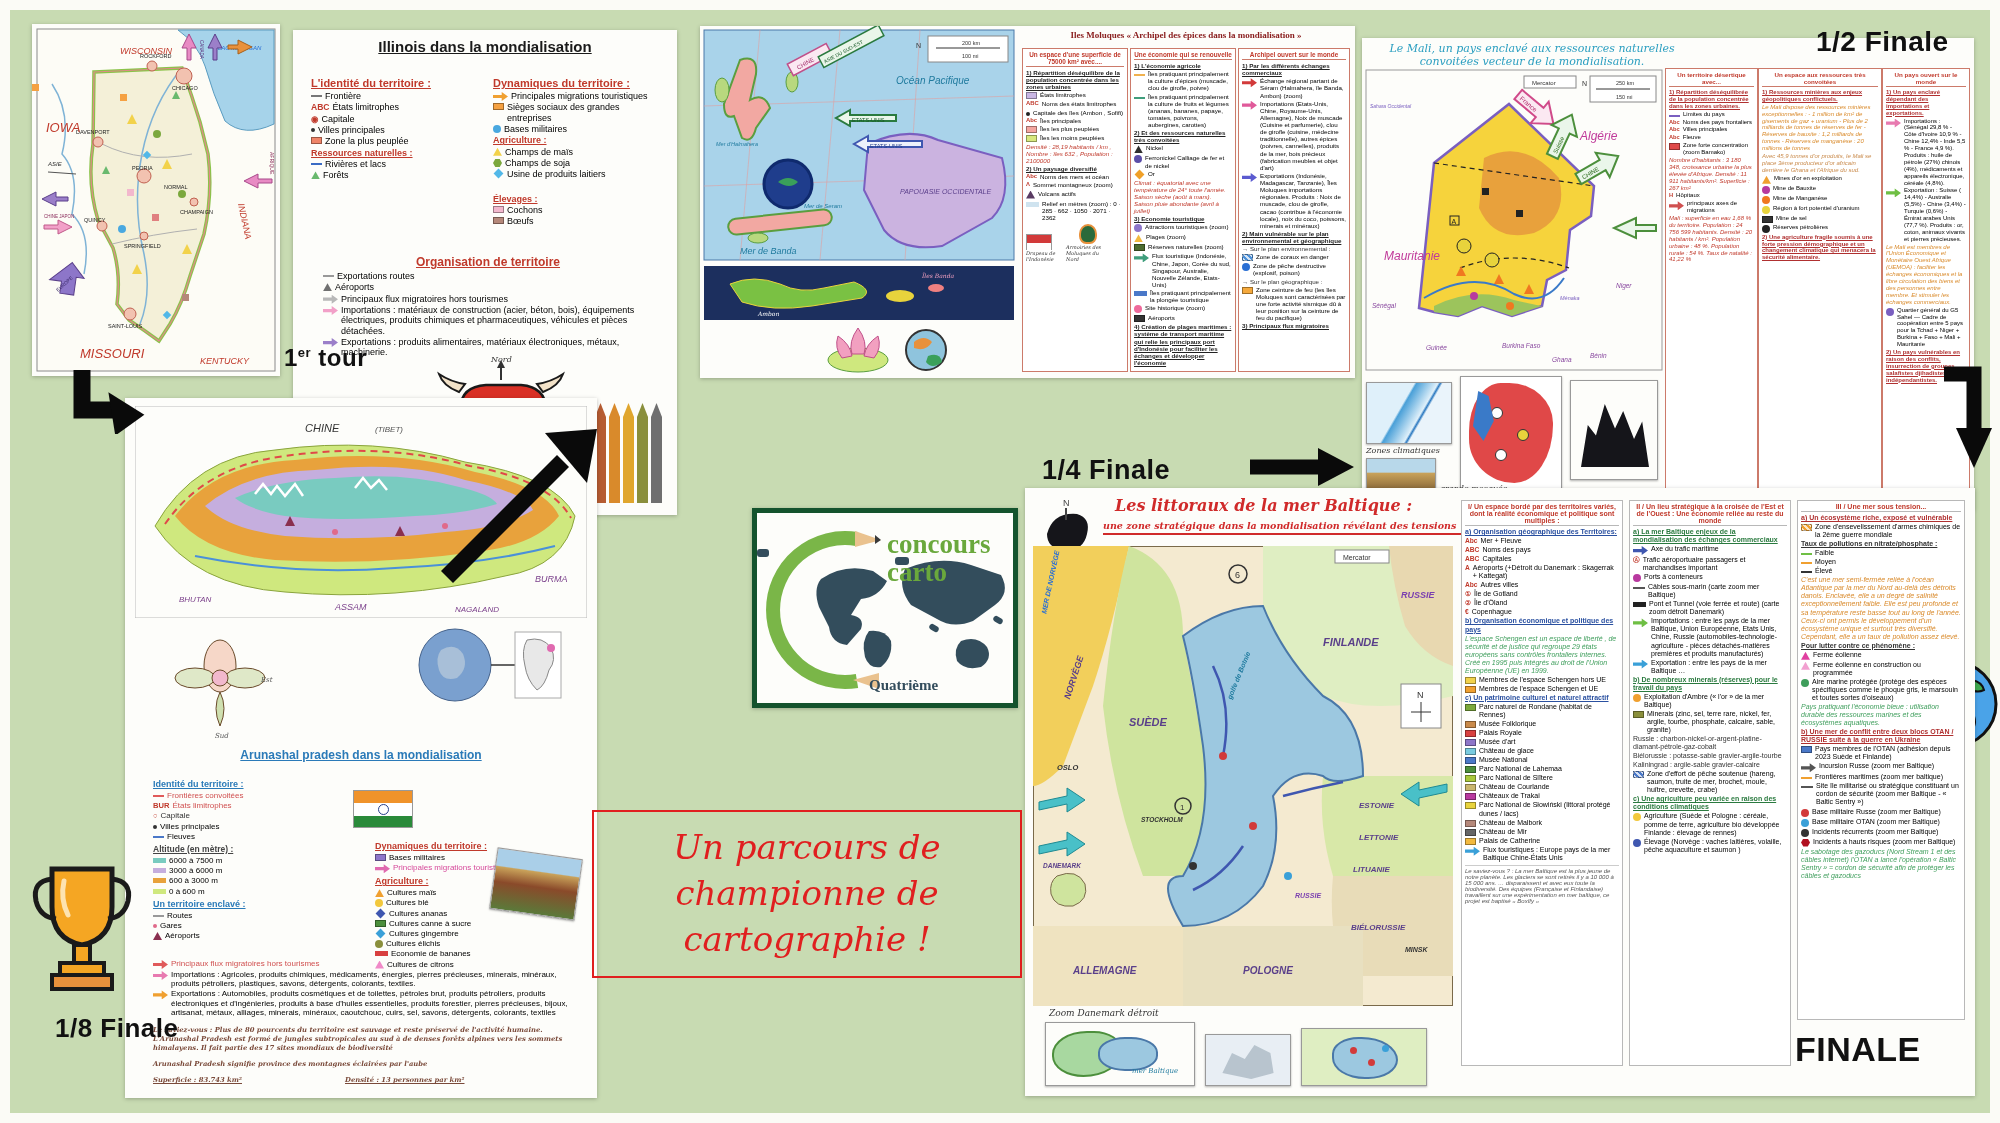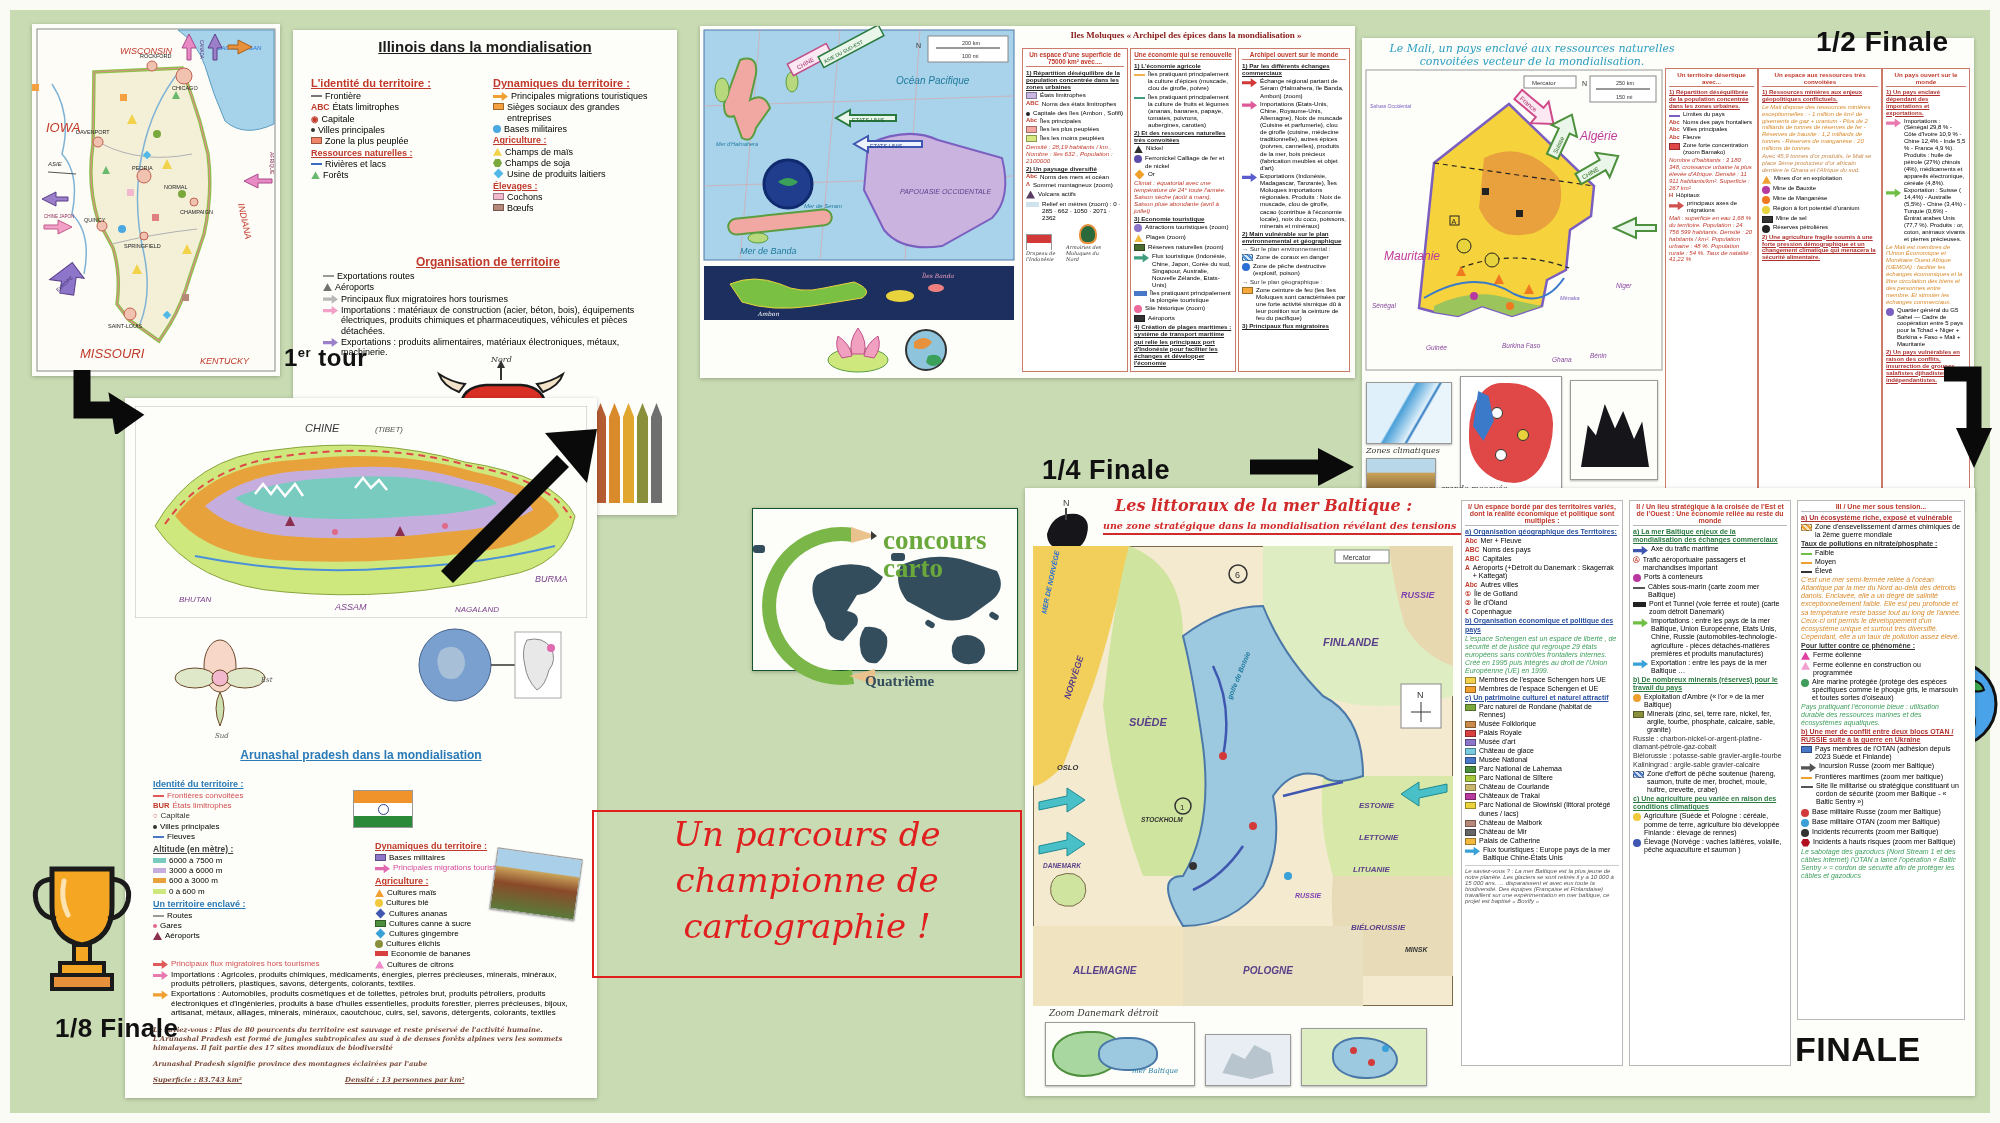--- a/index.html
+++ b/index.html
@@ -196,21 +196,21 @@
             <span class="lb">Champs de soja</span>
           </div>
 
           <div class="it i">
             <span class="sw dmd" style="background-color: rgb(82, 184, 232);"></span>
             <span class="lb">Usine de produits laitiers</span>
           </div>
 
           <div class="it s">
 
-            <span class="lb" style="color: rgb(192, 57, 43);">Élevages :</span>
+            <span class="lb" style="color: rgb(192, 57, 43); margin-top: 13px;">Élevages :</span>
           </div>
 
           <div class="it i">
             <span class="sw sq" style="background-color: rgb(242, 184, 205);"></span>
             <span class="lb">Cochons</span>
           </div>
 
           <div class="it i">
             <span class="sw sq" style="background-color: rgb(181, 136, 122);"></span>
             <span class="lb">Bœufs</span>
@@ -1032,21 +1032,21 @@
   </svg>
   <svg class="abs" style="left:1240px;top:438px" width="104" height="38" viewBox="0 0 104 38">
     <line x1="0" y1="19" x2="72" y2="19" stroke="#0a0a0a" stroke-width="15"></line>
     <polygon points="68,0 104,19 68,38" fill="#0a0a0a"></polygon>
   </svg>
   <svg class="abs" style="left:1934px;top:350px" width="56" height="110" viewBox="0 0 56 110">
     <path d="M0,14 H30 V72" fill="none" stroke="#0a0a0a" stroke-width="15"></path>
     <polygon points="12,68 30,108 48,68" fill="#0a0a0a"></polygon>
   </svg>
 
-  <div class="page" style="left:742px;top:498px;width:266px;height:163px;border:1px solid #14532d">
+  <div class="page" style="left:742px;top:498px;width:266px;height:200px;border:5px solid #14532d">
     <svg width="264" height="194" viewBox="0 0 264 194">
       <path d="M100,26 A72,72 0 1 0 100,168" fill="none" stroke="#7ab648" stroke-width="14"></path>
       <polygon points="98,18 98,34 124,27" fill="#eac28e"></polygon>
         <polygon points="118,22 124,27 118,31" fill="#3a3a3a"></polygon>
       <polygon points="96,160 96,176 122,169" fill="#eac28e" transform="rotate(180 109 168)"></polygon>
       <g fill="#334d5c">
         <path d="M64,66 q24,-16 52,-8 l14,10 q-8,16 -26,18 l-10,16 q14,2 10,14 l-14,16 q-16,-2 -18,-18 l-10,-20 q-6,-18 2,-28 Z"></path>
         <path d="M112,118 q16,-2 22,10 q2,16 -10,26 q-12,2 -16,-10 q-4,-16 4,-26 Z"></path>
         <path d="M148,56 q34,-14 66,-4 l30,10 q10,18 -6,30 l-22,16 q-20,8 -36,-2 l-26,-14 q-14,-18 -6,-36 Z"></path>
         <path d="M204,128 q16,-6 26,6 q6,12 -6,20 q-16,4 -24,-6 q-4,-12 4,-20 Z"></path>
@@ -1054,21 +1054,21 @@
           <rect x="96,36" y="36" width="12" height="8" rx="3"></rect>
         <rect x="172" y="112" width="10" height="6" rx="3" transform="rotate(32 177 115)"></rect>
         <rect x="236" y="104" width="10" height="6" rx="3" transform="rotate(32 241 107)"></rect>
       </g>
     </svg>
     <div class="abs" style="left:130px;top:16px;font-size:27px;font-weight:bold;color:#6aa83c;font-family:'Liberation Serif',serif">concours</div>
     <div class="abs" style="left:130px;top:44px;font-size:27px;font-weight:bold;color:#6aa83c;font-family:'Liberation Serif',serif">carto</div>
     <div class="abs" style="left:112px;top:164px;font-size:15px;font-weight:bold;color:#334d5c;font-family:'Liberation Serif',serif">Quatrième</div>
   </div>
 
-  <div class="abs" style="left:582px;top:800px;width:430px;height:168px;border:2px solid #e01f1f;display:flex;align-items:flex-start;justify-content:center;text-align:center">
+  <div class="abs" style="left:582px;top:800px;width:430px;height:168px;border:2px solid #e01f1f;display:flex;align-items:center;justify-content:center;text-align:center">
     <span class="hand" style="font-size:34px;color:#e01f1f;line-height:1.35;padding:0 30px">Un parcours de championne de cartographie !</span>
   </div>
 
   <svg class="abs" style="left:1898px;top:648px" width="92" height="92" viewBox="0 0 92 92">
     <circle cx="46" cy="46" r="42" fill="#4aa3e8" stroke="#111" stroke-width="3"></circle>
     <path d="M20,28 q16,-12 30,-2 q6,12 -6,20 q-16,6 -24,-4 q-4,-8 0,-14 Z" fill="#3faa4f" stroke="#111" stroke-width="2"></path>
     <path d="M44,54 q14,-6 22,4 q4,12 -8,18 q-14,2 -18,-8 q-2,-8 4,-14 Z" fill="#3faa4f" stroke="#111" stroke-width="2"></path>
     <path d="M64,22 q10,2 12,10 q-8,4 -14,-2 Z" fill="#3faa4f" stroke="#111" stroke-width="2"></path>
   </svg>
 

